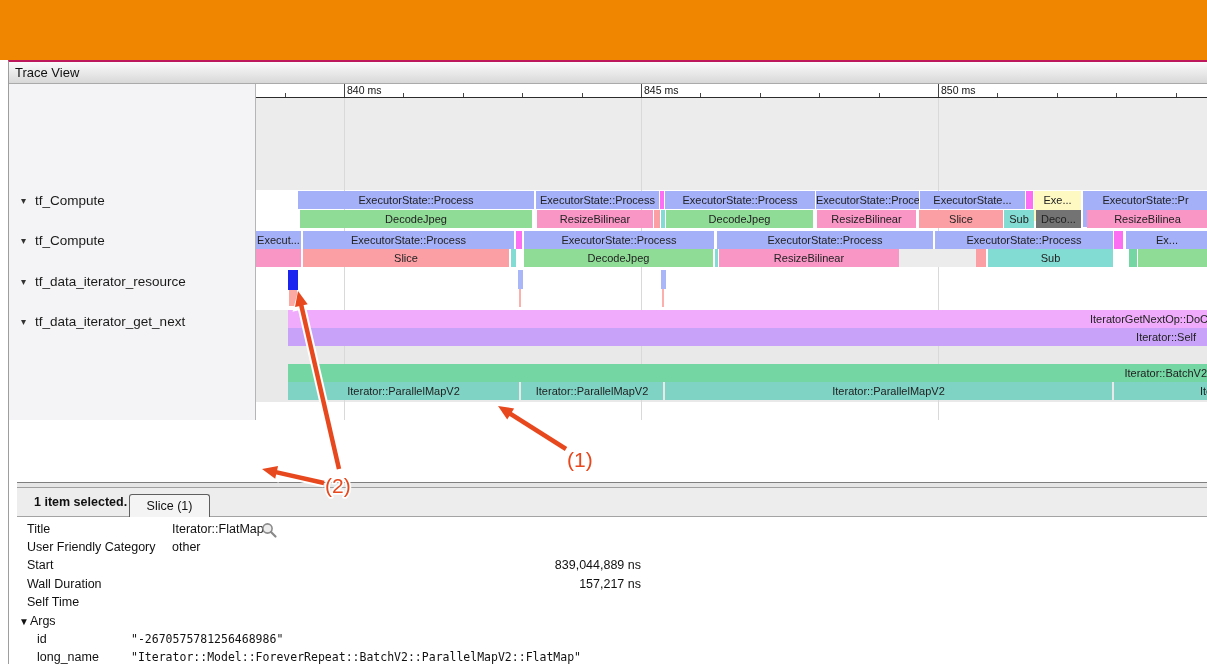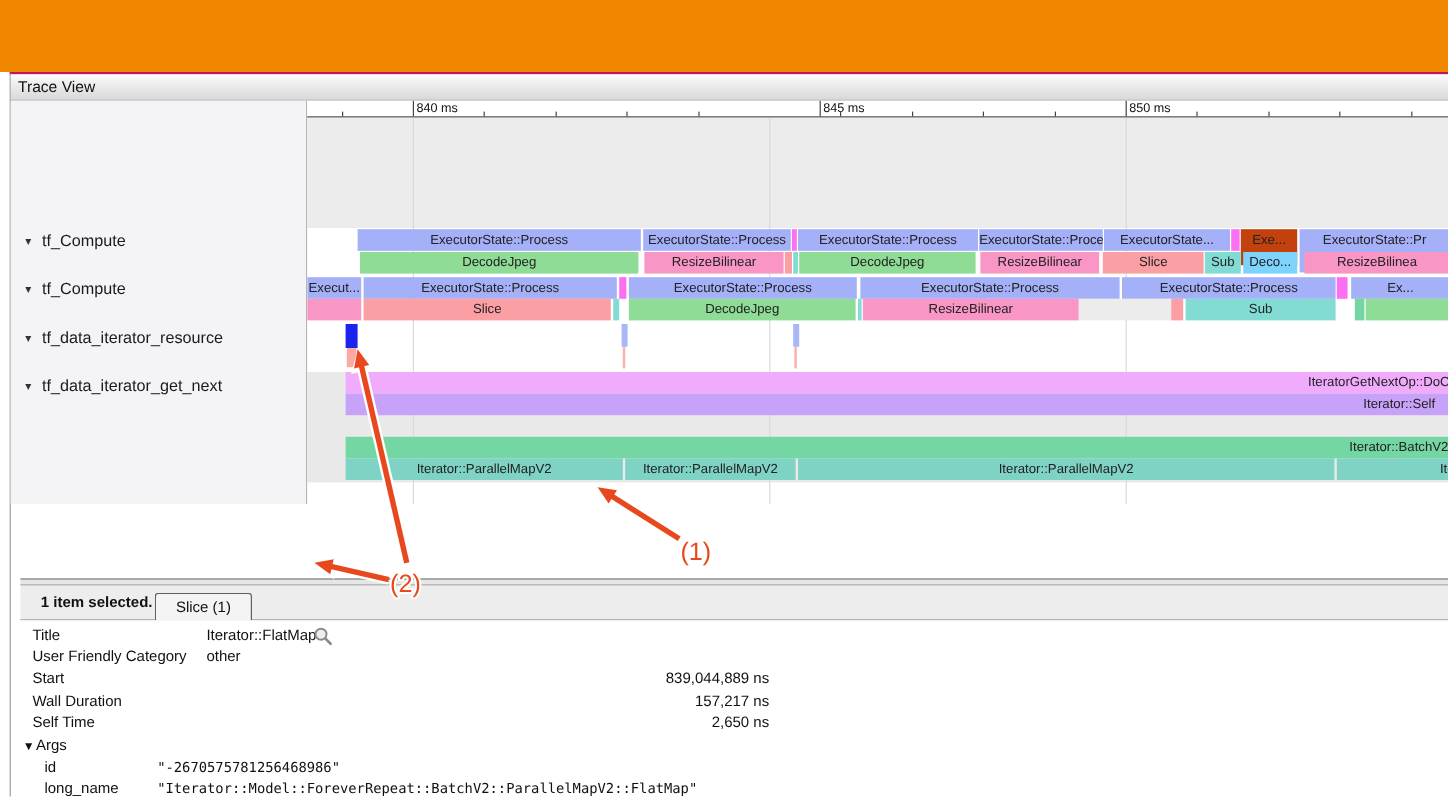--- a/index.html
+++ b/index.html
@@ -83,21 +83,21 @@
           <div class="side-item" style="top: 108px;"><span class="tri">▾</span><span>tf_Compute</span></div>
           <div class="side-item" style="top: 148px;"><span class="tri">▾</span><span>tf_Compute</span></div>
           <div class="side-item" style="top: 189px;"><span class="tri">▾</span><span>tf_data_iterator_resource</span></div>
           <div class="side-item" style="top: 229px;"><span class="tri">▾</span><span>tf_data_iterator_get_next</span></div>
         </div>
       <div class="timeline">
         <div class="ruler" id="ruler">
             <div class="tick-major" style="left: 88px;">
               <span>840 ms</span>
             </div>
-            <div class="tick-major" style="left: 385px; margin-left: 42px;">
+            <div class="tick-major" style="left: 385px;">
               <span>845 ms</span>
             </div>
             <div class="tick-major" style="left: 682px;">
               <span>850 ms</span>
             </div>
             <div class="tick-minor" style="left: 29px;"></div>
             <div class="tick-minor" style="left: 147px;"></div>
             <div class="tick-minor" style="left: 207px;"></div>
             <div class="tick-minor" style="left: 266px;"></div>
             <div class="tick-minor" style="left: 326px;"></div>
@@ -118,31 +118,31 @@
             <div class="gridline" style="left: 385px; background: rgb(217, 217, 217);"></div>
             <div class="gridline" style="left: 682px; background: rgb(217, 217, 217);"></div>
             <div class="bars" id="bars">
               <div class="seg" style="left: 42px; top: 93px; width: 236px; height: 18px; line-height: 18px; background: rgb(164, 176, 248);">ExecutorState::Process</div>
               <div class="seg" style="left: 280px; top: 93px; width: 123px; height: 18px; line-height: 18px; background: rgb(164, 176, 248);">ExecutorState::Process</div>
               <div class="seg" style="left: 404px; top: 93px; width: 4px; height: 18px; line-height: 18px; background: rgb(253, 111, 242);"></div>
               <div class="seg" style="left: 409px; top: 93px; width: 150px; height: 18px; line-height: 18px; background: rgb(164, 176, 248);">ExecutorState::Process</div>
               <div class="seg" style="left: 560px; top: 93px; width: 103px; height: 18px; line-height: 18px; background: rgb(164, 176, 248);">ExecutorState::Process</div>
               <div class="seg" style="left: 664px; top: 93px; width: 105px; height: 18px; line-height: 18px; background: rgb(164, 176, 248);">ExecutorState...</div>
               <div class="seg" style="left: 770px; top: 93px; width: 7px; height: 18px; line-height: 18px; background: rgb(253, 111, 242);"></div>
-              <div class="seg" style="left: 778px; top: 93px; width: 47px; height: 30px; line-height: 18px; background: #c2410c;">Exe...</div>
+              <div class="seg" style="left: 778px; top: 93px; width: 47px; height: 30px; line-height: 18px; background: #fef9c3;">Exe...</div>
               <div class="seg" style="left: 827px; top: 93px; width: 125px; height: 36px; line-height: 18px; background: rgb(164, 176, 248);">ExecutorState::Pr</div>
               <div class="seg" style="left: 44px; top: 112px; width: 232px; height: 18px; line-height: 18px; background: rgb(142, 220, 149);">DecodeJpeg</div>
               <div class="seg" style="left: 281px; top: 112px; width: 116px; height: 18px; line-height: 18px; background: rgb(249, 150, 198);">ResizeBilinear</div>
               <div class="seg" style="left: 398px; top: 112px; width: 6px; height: 18px; line-height: 18px; background: rgb(251, 159, 164);"></div>
               <div class="seg" style="left: 405px; top: 112px; width: 4px; height: 18px; line-height: 18px; background: rgb(131, 220, 212);"></div>
               <div class="seg" style="left: 410px; top: 112px; width: 147px; height: 18px; line-height: 18px; background: rgb(142, 220, 149);">DecodeJpeg</div>
               <div class="seg" style="left: 561px; top: 112px; width: 99px; height: 18px; line-height: 18px; background: rgb(249, 150, 198);">ResizeBilinear</div>
               <div class="seg" style="left: 663px; top: 112px; width: 84px; height: 18px; line-height: 18px; background: rgb(251, 159, 164);">Slice</div>
               <div class="seg" style="left: 748px; top: 112px; width: 30px; height: 18px; line-height: 18px; background: rgb(131, 220, 212);">Sub</div>
-              <div class="seg" style="left: 780px; top: 112px; width: 45px; height: 18px; line-height: 18px; background: #7dd3fc;">Deco...</div>
+              <div class="seg" style="left: 780px; top: 112px; width: 45px; height: 18px; line-height: 18px; background: #737373;">Deco...</div>
               <div class="seg" style="left: 831px; top: 112px; width: 121px; height: 18px; line-height: 18px; background: rgb(249, 150, 198);">ResizeBilinea</div>
               <div class="seg" style="left: 0px; top: 133px; width: 45px; height: 18px; line-height: 18px; background: rgb(164, 176, 248);">Execut...</div>
               <div class="seg" style="left: 47px; top: 133px; width: 211px; height: 18px; line-height: 18px; background: rgb(164, 176, 248);">ExecutorState::Process</div>
               <div class="seg" style="left: 260px; top: 133px; width: 6px; height: 18px; line-height: 18px; background: rgb(253, 111, 242);"></div>
               <div class="seg" style="left: 268px; top: 133px; width: 190px; height: 18px; line-height: 18px; background: rgb(164, 176, 248);">ExecutorState::Process</div>
               <div class="seg" style="left: 461px; top: 133px; width: 216px; height: 18px; line-height: 18px; background: rgb(164, 176, 248);">ExecutorState::Process</div>
               <div class="seg" style="left: 679px; top: 133px; width: 178px; height: 18px; line-height: 18px; background: rgb(164, 176, 248);">ExecutorState::Process</div>
               <div class="seg" style="left: 858px; top: 133px; width: 9px; height: 18px; line-height: 18px; background: rgb(253, 111, 242);"></div>
               <div class="seg" style="left: 870px; top: 133px; width: 82px; height: 18px; line-height: 18px; background: rgb(164, 176, 248); text-align: center;">Ex...</div>
               <div class="seg" style="left: 0px; top: 151px; width: 45px; height: 18px; line-height: 18px; background: rgb(249, 150, 198);"></div>
@@ -196,21 +196,20 @@
           <div class="drow" style="top: 39.4px; left: 0px; width: 100%;">
             <span class="dlabel">Start</span>
             <span class="dnum">839,044,889 ns</span>
           </div>
           <div class="drow" style="top: 57.6px; left: 0px; width: 100%;">
             <span class="dlabel">Wall Duration</span>
             <span class="dnum">157,217 ns</span>
           </div>
           <div class="drow" style="top: 75.8px; left: 0px; width: 100%;">
             <span class="dlabel">Self Time</span>
-            <span class="dnum">2,650 ns</span>
           </div>
           <div class="args-header" style="top: 95px; text-align: right;"><span class="tri">▼</span><span>Args</span></div>
           <div class="drow" style="top: 113px; left: 0px; width: 100%;">
             <span class="akey">id</span>
             <span class="aval">"-2670575781256468986"</span>
           </div>
           <div class="drow" style="top: 131.2px; left: 0px; width: 100%;">
             <span class="akey">long_name</span>
             <span class="aval">"Iterator::Model::ForeverRepeat::BatchV2::ParallelMapV2::FlatMap"</span>
           </div>

